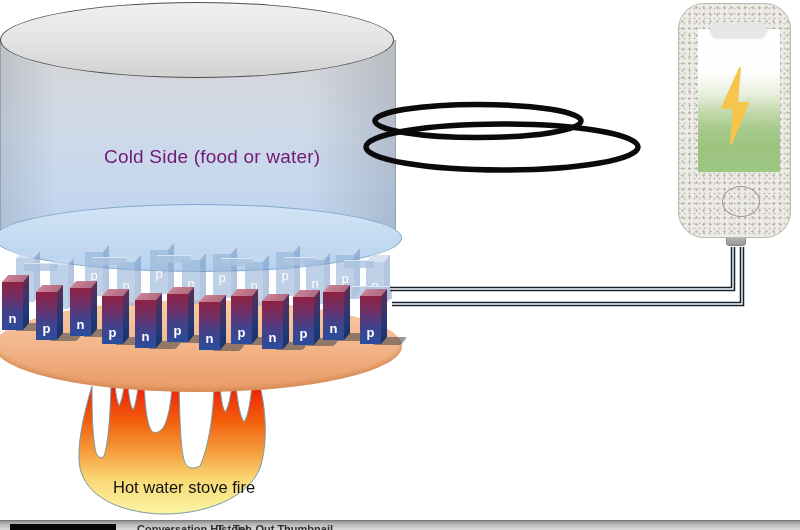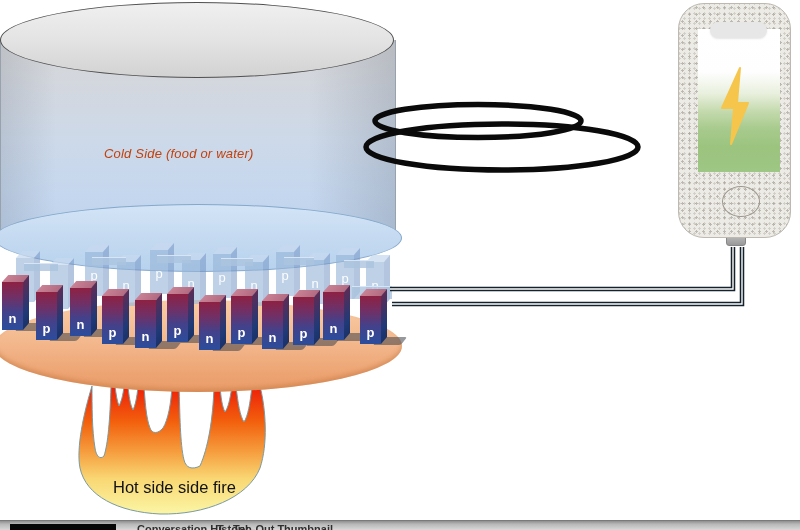--- a/index.html
+++ b/index.html
@@ -18,21 +18,21 @@
   .pot-body::after{
     content:"";position:absolute;inset:0;
     background:linear-gradient(90deg,rgba(110,120,135,.22) 0%,rgba(255,255,255,0) 14%,rgba(255,255,255,0) 78%,rgba(110,120,135,.28) 100%);
   }
   .pot-top{
     left:0;top:2px;width:394px;height:76px;border-radius:50%;
     background:linear-gradient(180deg,#f0f0f0 0%,#e2e2e2 55%,#d2d2d2 100%);
     border:1px solid #4f4f4f;box-sizing:border-box;
   }
   .pot-label{
-    left:104px;top:146px;font-size:13px;color:#c2410c;letter-spacing:.2px;font-style:italic;
+    left:104px;top:146px;font-size:19px;color:#701a75;letter-spacing:.2px;
   }
   .pot-disc{
     left:-6px;top:204px;width:408px;height:68px;border-radius:50%;
     background:linear-gradient(180deg,#d3e4f6 0%,#c3d9f0 55%,#b7d2ee 100%);
     border:1px solid #85a8cc;box-sizing:border-box;
   }
 
   
   .hot-plate{
     left:-6px;top:300px;width:408px;height:92px;border-radius:50%;
@@ -312,13 +312,13 @@
   <div class="home-btn"></div>
 </div>
 
 <div class="abs bottom-bar">
   <div class="bottom-black"></div>
   <span class="bottom-text" style="left:137px">Conversation History</span>
   <span class="bottom-text" style="left:217px">T</span>
   <span class="bottom-text" style="left:233px">Tab-Out Thumbnail</span>
 </div>
 
-<div class="abs fire-label">Hot side side fire</div>
+<div class="abs fire-label">Hot water stove fire</div>
 
 </body></html>

